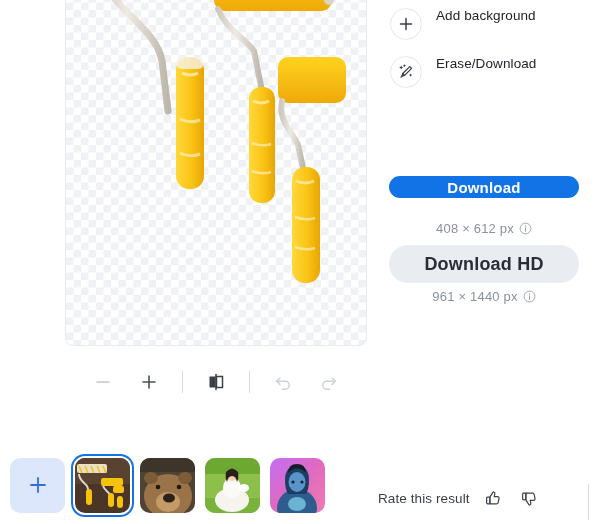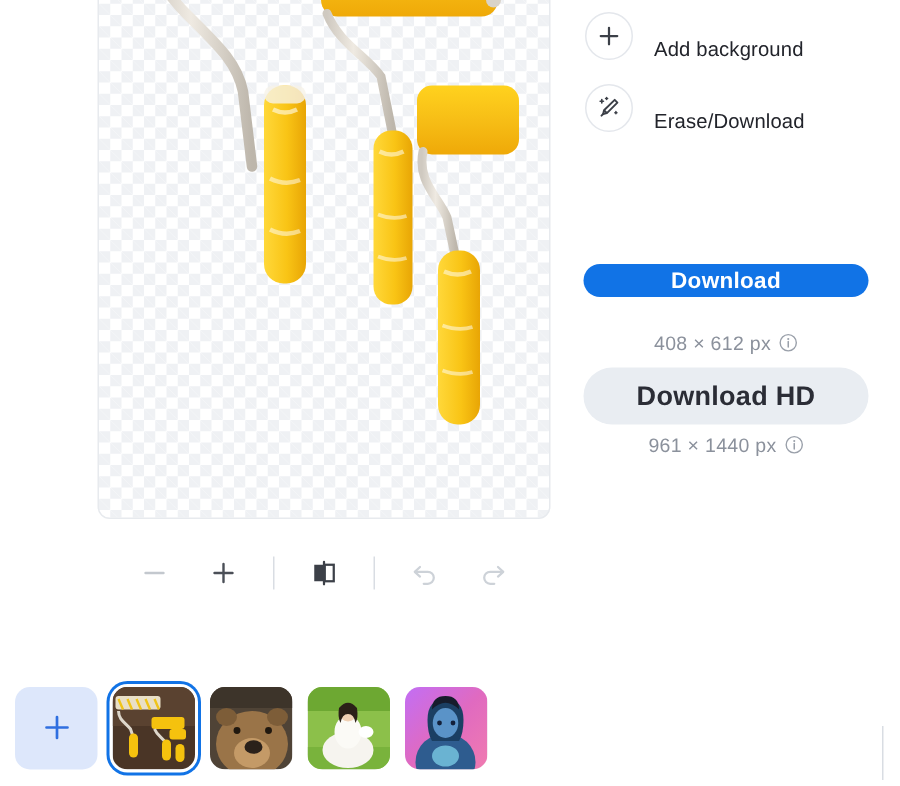--- a/index.html
+++ b/index.html
@@ -92,21 +92,21 @@
     position: absolute;
     left: 380px;
     top: 0;
     width: 220px;
     height: 470px;
   }
   .action-row {
     position: absolute;
     left: 8px;
     display: flex;
-    align-items: flex-end;
+    align-items: flex-start;
     gap: 14px;
     cursor: pointer;
     padding: 2px;
   }
   .action-circle {
     width: 32px;
     height: 32px;
     border-radius: 50%;
     border: 1px solid #e4e7ec;
     background: #ffffff;
@@ -458,16 +458,31 @@
         <path d="M15 22 q0 -14 12 -14 q12 0 12 14 q0 9 -3 14 l-18 0 q-3 -5 -3 -14Z" fill="#1b3f63"></path>
         <ellipse cx="27" cy="24" rx="8.5" ry="10" fill="#5a93c8"></ellipse>
         <path d="M18 15 q9 -9 18 0 q0 -9 -9 -9 q-9 0 -9 9Z" fill="#161c2c"></path>
         <circle cx="23" cy="24" r="1.6" fill="#13203a"></circle>
         <circle cx="32" cy="24" r="1.6" fill="#13203a"></circle>
         <ellipse cx="27" cy="46" rx="9" ry="7" fill="#7fd0e8" opacity="0.75"></ellipse>
       </svg>
     </div>
   </div>
 
+  <div id="rate-row">
+    <span id="rate-label">Rate this result</span>
+    <button class="rate-btn" title="Good result">
+      <svg width="19" height="19" viewBox="0 0 20 20">
+        <path d="M6.2 8.6 L9.3 3.6 c0.2-0.4 0.7-0.6 1.1-0.4 c0.8 0.3 1.2 1.2 1.0 2.0 L10.7 8 h3.6 c1.0 0 1.7 0.9 1.5 1.9 l-0.9 4.4 c-0.2 0.8-0.9 1.4-1.7 1.4 H6.2 Z" fill="none" stroke="#3c4048" stroke-width="1.25" stroke-linejoin="round"></path>
+        <rect x="2.8" y="8.6" width="3.4" height="7.1" rx="0.9" fill="none" stroke="#3c4048" stroke-width="1.25"></rect>
+      </svg>
+    </button>
+    <button class="rate-btn" title="Bad result">
+      <svg width="19" height="19" viewBox="0 0 20 20">
+        <path d="M6.2 11.4 L9.3 16.4 c0.2 0.4 0.7 0.6 1.1 0.4 c0.8-0.3 1.2-1.2 1.0-2.0 L10.7 12 h3.6 c1.0 0 1.7-0.9 1.5-1.9 l-0.9-4.4 c-0.2-0.8-0.9-1.4-1.7-1.4 H6.2 Z" fill="none" stroke="#3c4048" stroke-width="1.25" stroke-linejoin="round"></path>
+        <rect x="2.8" y="4.3" width="3.4" height="7.1" rx="0.9" fill="none" stroke="#3c4048" stroke-width="1.25"></rect>
+      </svg>
+    </button>
+  </div>
 
   <div id="right-edge-divider"></div>
 
 </div>
 
 </body></html>

